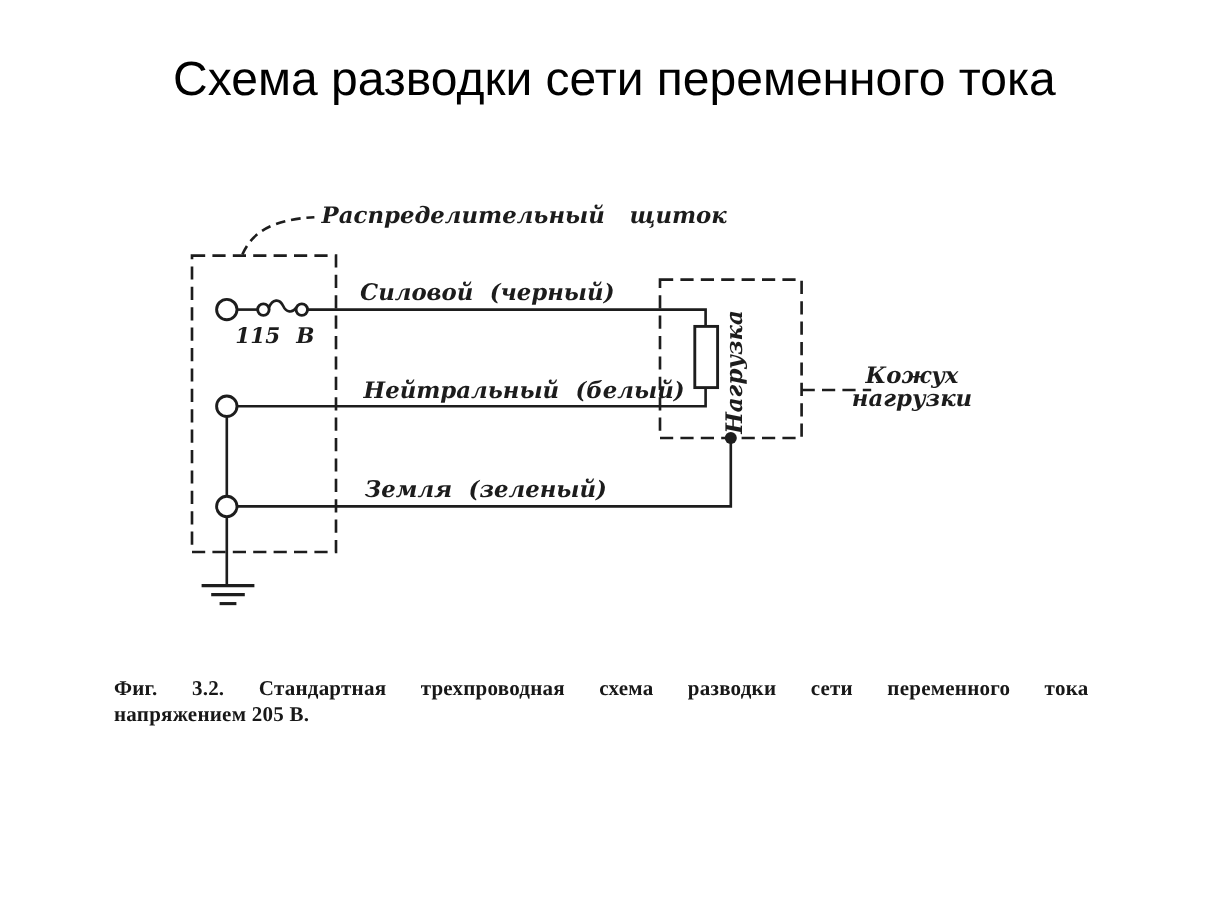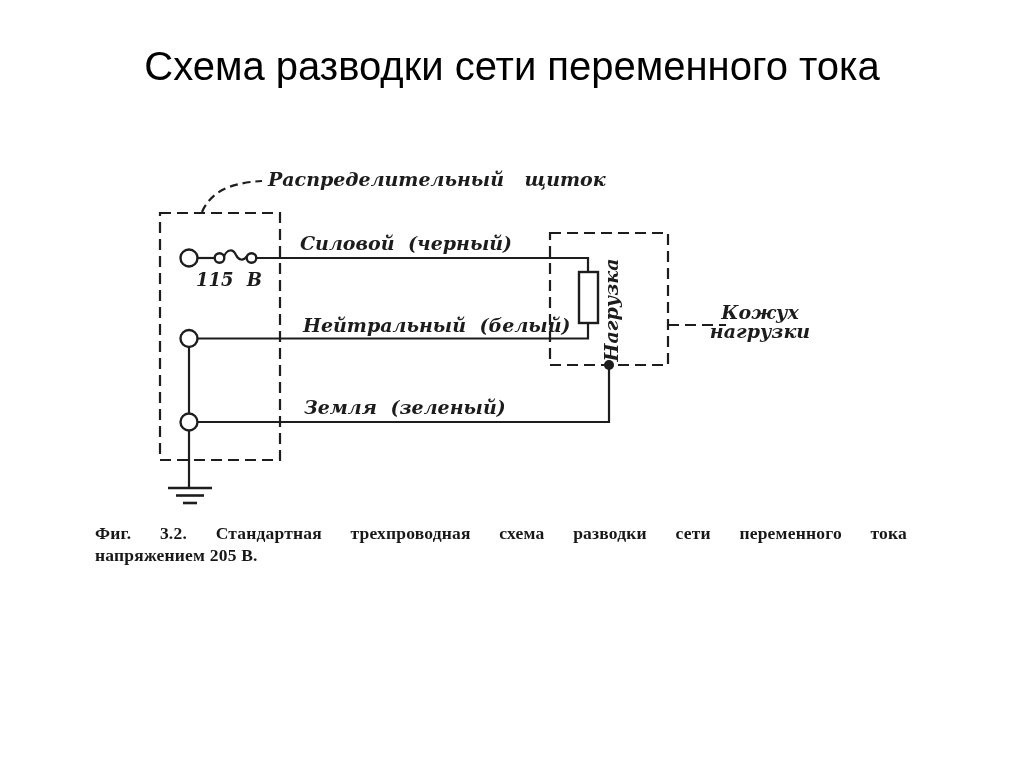--- a/index.html
+++ b/index.html
@@ -52,21 +52,21 @@
   .caption {
     position: absolute;
     left: 95px; top: 523px; width: 812px;
     font-family: "Liberation Serif", serif;
     font-weight: bold;
     font-size: 17.5px;
     line-height: 21.5px;
     color: #181818;
     letter-spacing: 0.2px;
   }
-  .cap1 { text-align: justify; text-align-last: justify; }
+  .cap1 { text-align: justify; text-align-last: justify; margin-top: 40px; }
   .cap2 { text-align: left; }
 </style>
 </head>
 <body>
 
 <div class="slide">
 
   <h1 class="title">Схема разводки сети переменного тока</h1>
 
   <svg class="diagram" width="1024" height="767" viewBox="0 0 1024 767">

